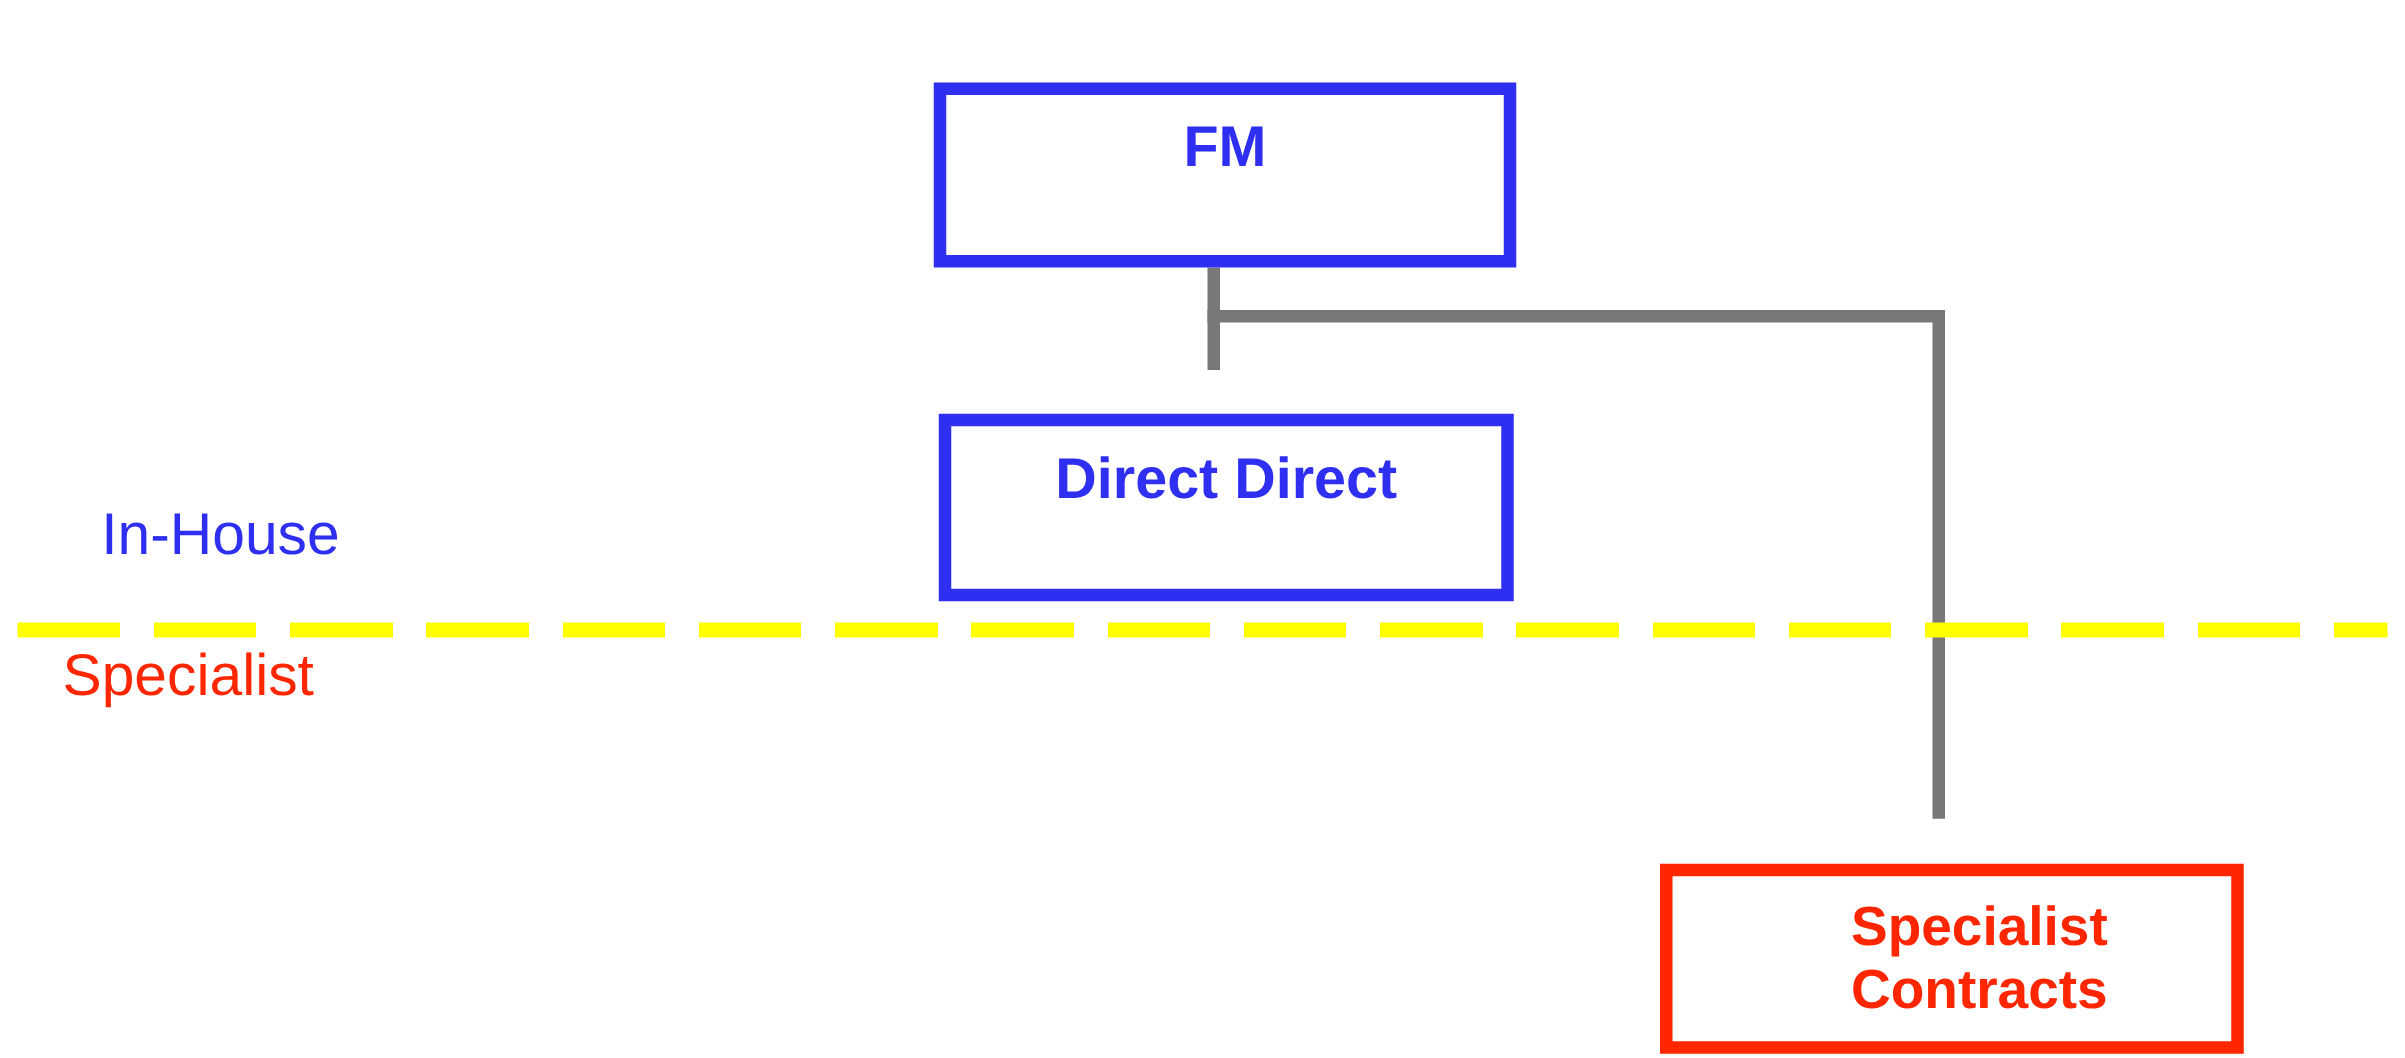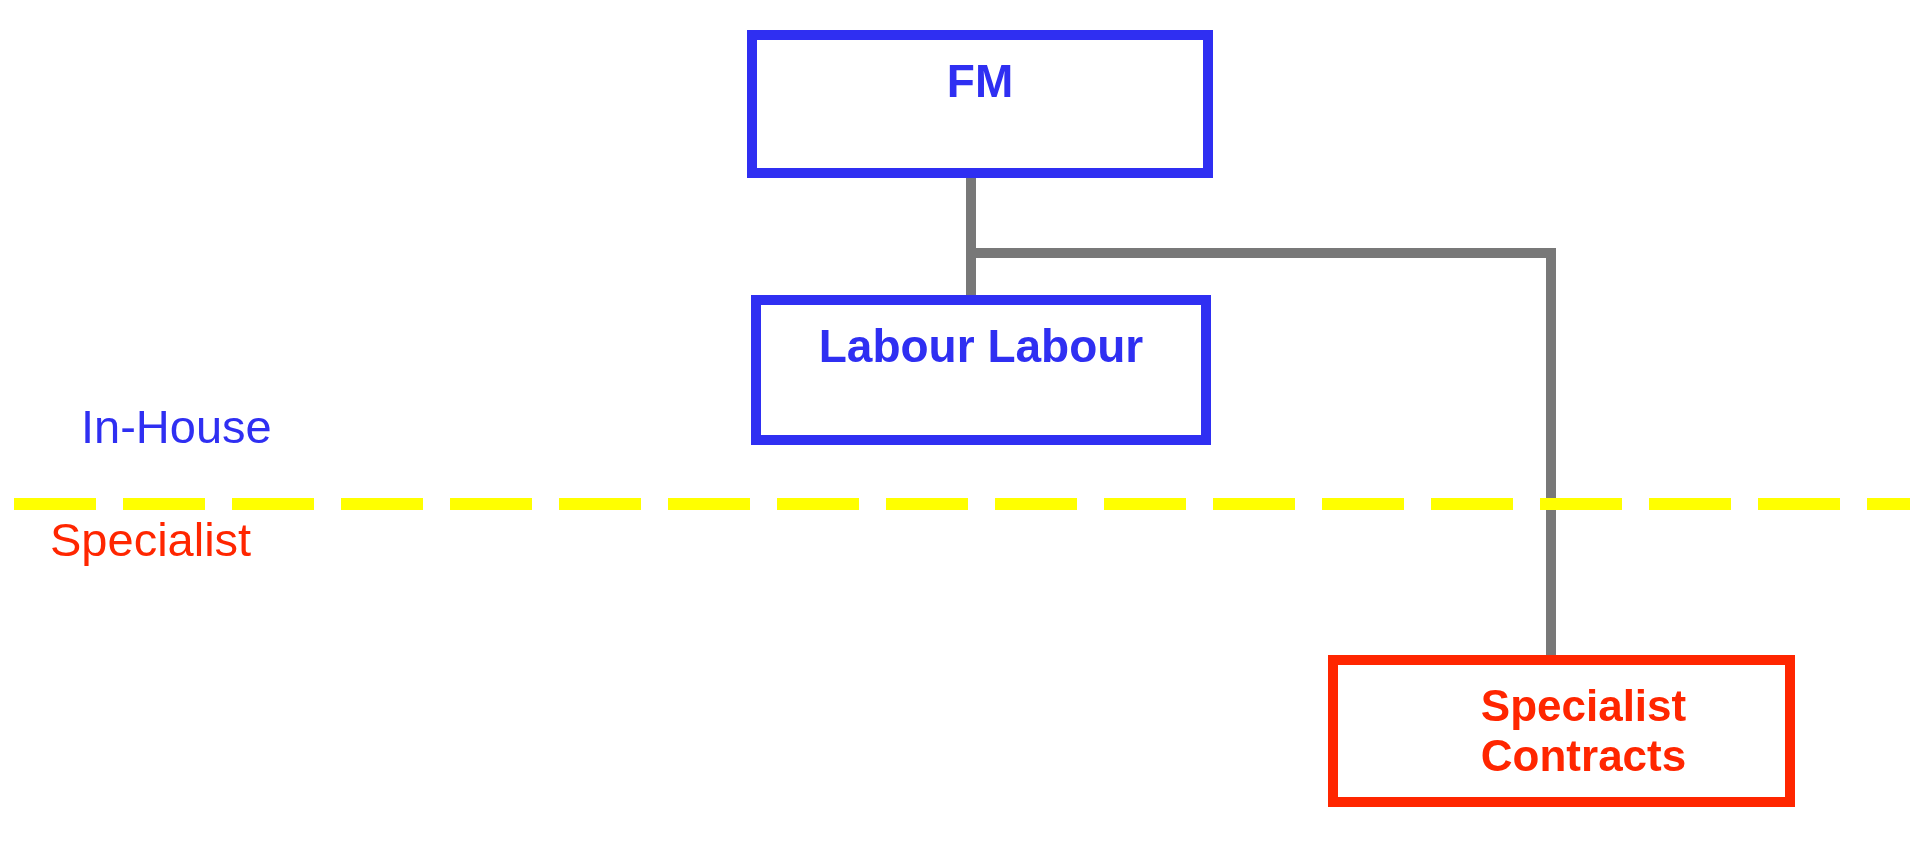--- a/index.html
+++ b/index.html
@@ -20,23 +20,24 @@
     position: relative;
     width: 1924px; height: 846px;
     background: var(--bg);
   }
   .node {
     position: absolute;
     background: #ffffff;
     display: flex;
     justify-content: center;
     font-weight: 700;
-    text-align: right;
+    text-align: left;
     white-space: pre-line;
     line-height: 50px;
+    margin-top: 36px;
   }
   .node-blue {
     border: 10px solid var(--in-house-accent);
     color: var(--in-house-accent);
   }
   .node-red {
     border: 10px solid var(--outsourced-accent);
     color: var(--outsourced-accent);
   }
   .node-fm {
@@ -93,21 +94,21 @@
 <div class="diagram">
 
   <div class="connector connector-fm-down"></div>
   <div class="connector connector-branch-right"></div>
   <div class="connector connector-right-down"></div>
 
   <div class="divider"></div>
 
   <div class="node node-blue node-fm">FM</div>
 
-  <div class="node node-blue node-direct-labour">Labour Labour</div>
+  <div class="node node-blue node-direct-labour">Direct Direct</div>
 
   <div class="node node-red node-specialist">Specialist
 Contracts</div>
 
   <div class="zone-label zone-label-in-house">In-House</div>
 
   <div class="zone-label zone-label-outsourced">Specialist</div>
 
 </div>
 

